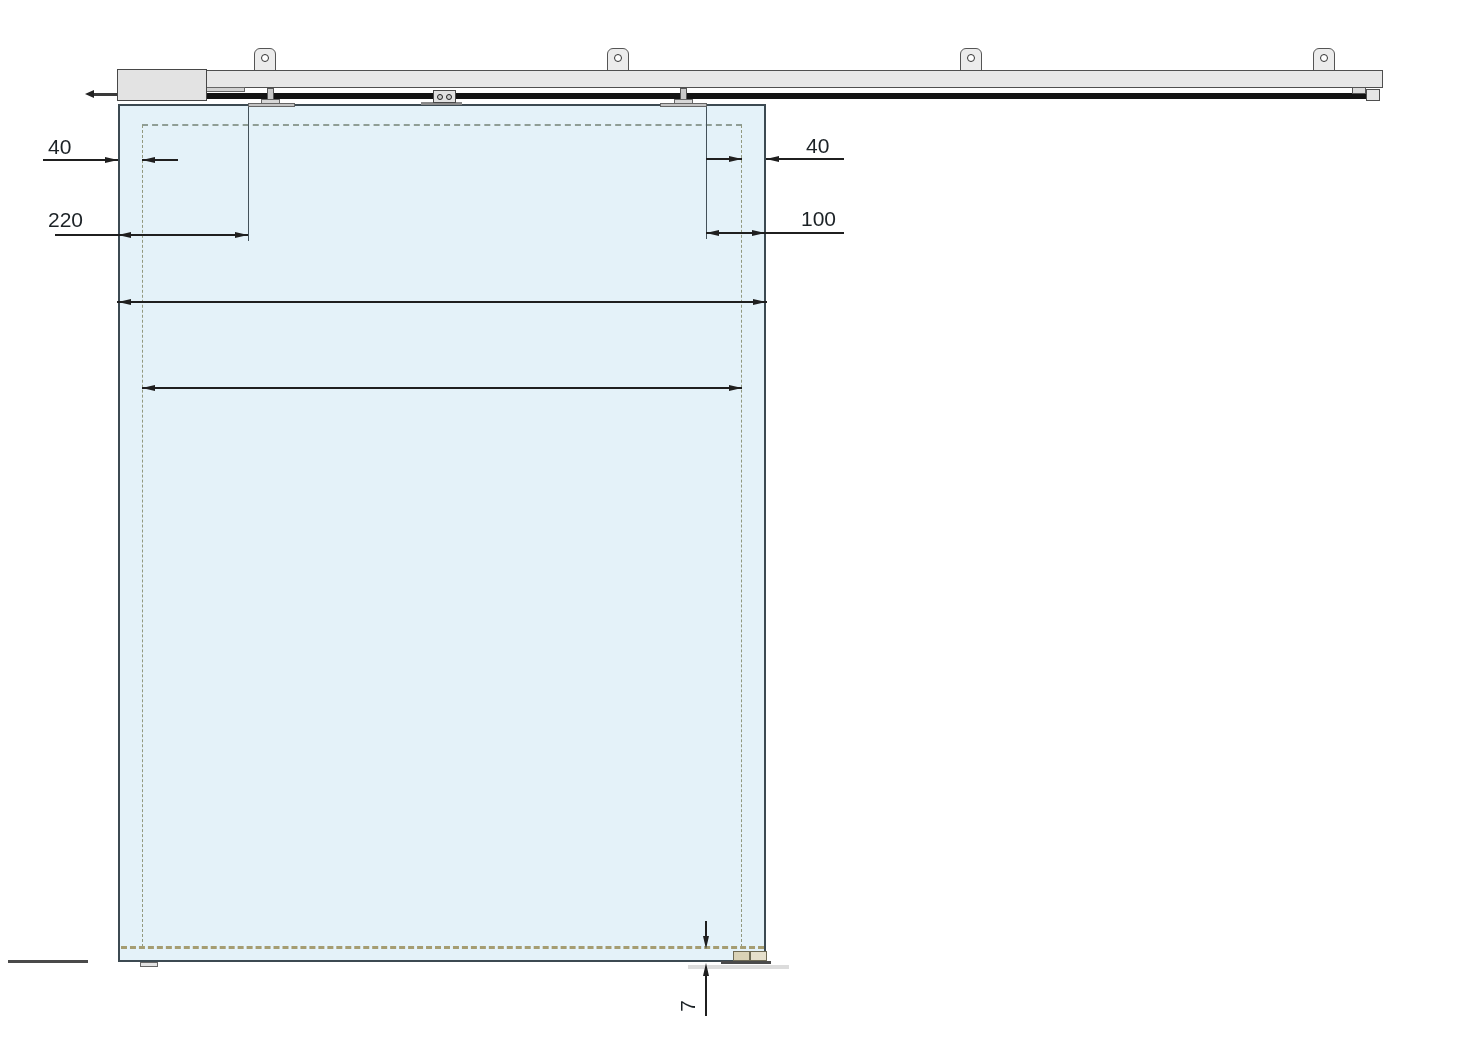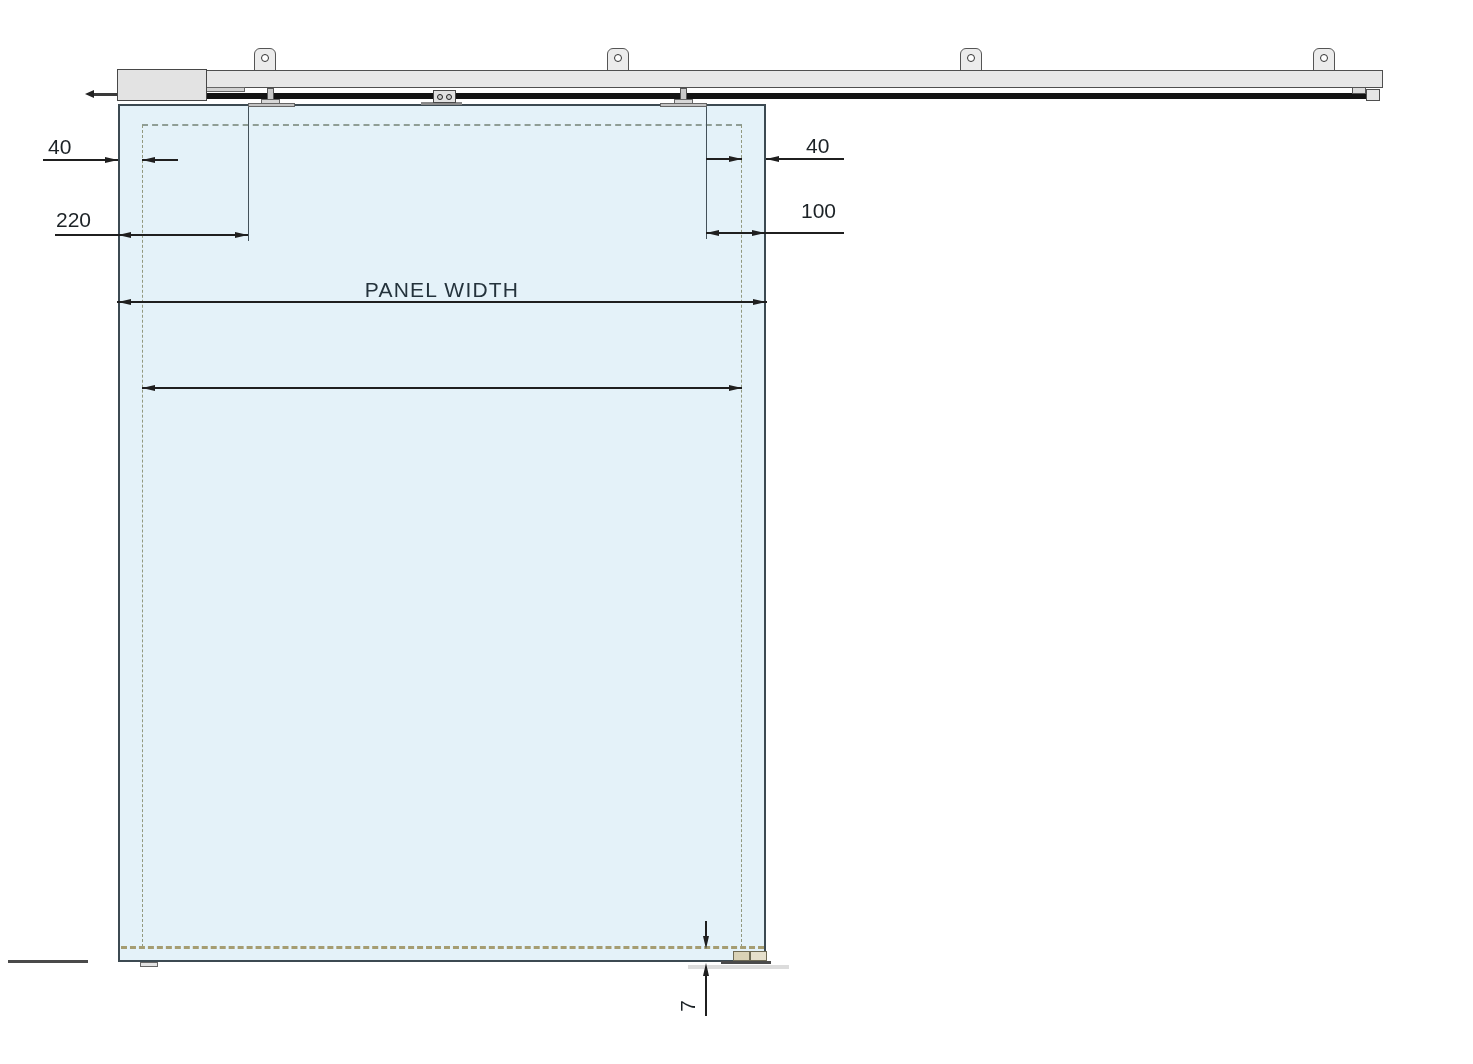--- a/index.html
+++ b/index.html
@@ -108,37 +108,36 @@
 
   <div class="abs ext" style="left:247.5px;top:107px;height:134px;"></div>
   <div class="abs ext" style="left:705.5px;top:107px;height:132px;"></div>
 
   <div class="abs dimtext num" style="left:48px;top:136px;">40</div>
   <div class="abs dimline-h" style="left:43px;top:159px;width:75px;"></div>
   <div class="abs arr arr-r" style="left:105px;top:156.75px;"></div>
   <div class="abs dimline-h" style="left:142px;top:159px;width:36px;"></div>
   <div class="abs arr arr-l" style="left:142px;top:156.75px;"></div>
 
-  <div class="abs dimtext num" style="left:56px;top:209px;">220</div>
+  <div class="abs dimtext num" style="left:48px;top:209px;">220</div>
   <div class="abs dimline-h" style="left:55px;top:234px;width:193px;"></div>
   <div class="abs arr arr-l" style="left:118px;top:231.75px;"></div>
   <div class="abs arr arr-r" style="left:235px;top:231.75px;"></div>
 
   <div class="abs dimtext num" style="left:806px;top:135px;">40</div>
   <div class="abs dimline-h" style="left:706px;top:158px;width:36px;"></div>
   <div class="abs arr arr-r" style="left:729px;top:155.75px;"></div>
   <div class="abs dimline-h" style="left:766px;top:158px;width:78px;"></div>
   <div class="abs arr arr-l" style="left:766px;top:155.75px;"></div>
 
-  <div class="abs dimtext num" style="left:801px;top:200px;">100</div>
+  <div class="abs dimtext num" style="left:801px;top:208px;">100</div>
   <div class="abs dimline-h" style="left:706px;top:232px;width:138px;"></div>
   <div class="abs arr arr-l" style="left:706px;top:229.75px;"></div>
   <div class="abs arr arr-r" style="left:752px;top:229.75px;"></div>
 
-  <div class="abs dimtext wide" style="left:118px;top:279px;width:648px;">PANEL WIDTH</div>
   <div class="abs dimline-h" style="left:117px;top:301px;width:650px;"></div>
   <div class="abs arr arr-l" style="left:118px;top:298.75px;"></div>
   <div class="abs arr arr-r" style="left:753px;top:298.75px;"></div>
 
   <div class="abs dimline-h" style="left:142px;top:387px;width:600px;"></div>
   <div class="abs arr arr-l" style="left:142px;top:384.75px;"></div>
   <div class="abs arr arr-r" style="left:729px;top:384.75px;"></div>
 
   <div class="abs dimline-v" style="left:705.3px;top:921px;height:16px;"></div>
   <div class="abs arr arr-d" style="left:703px;top:936px;"></div>

